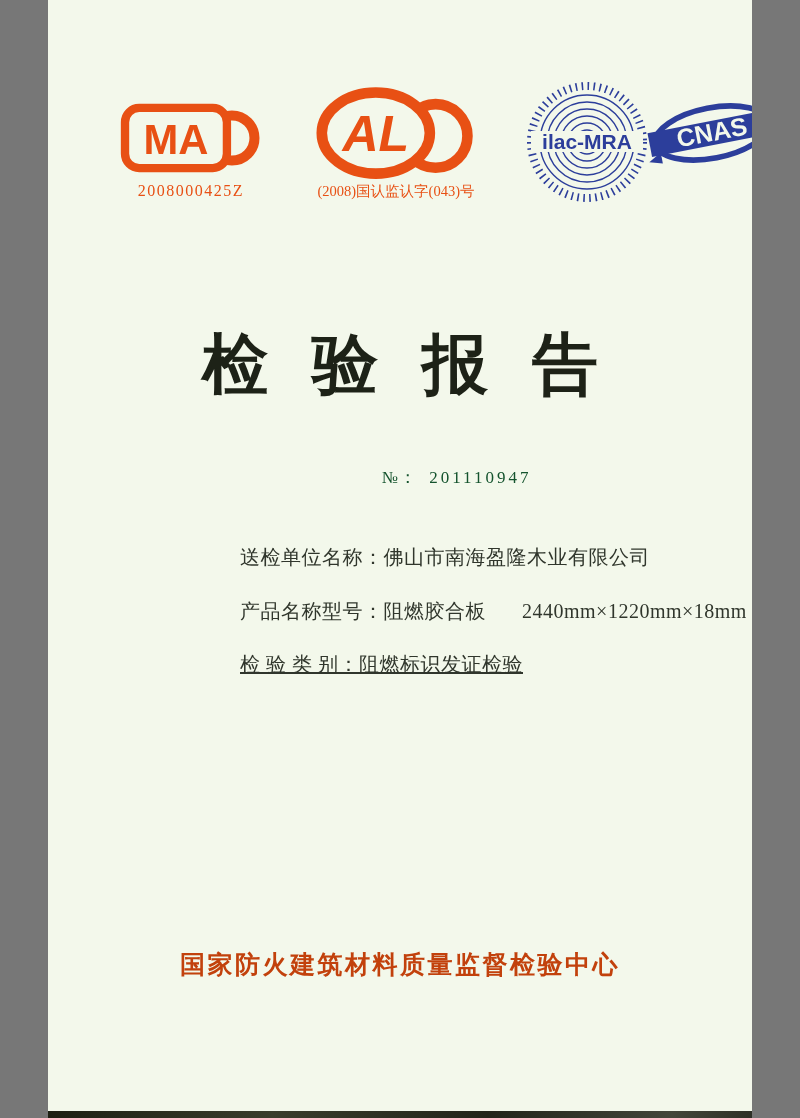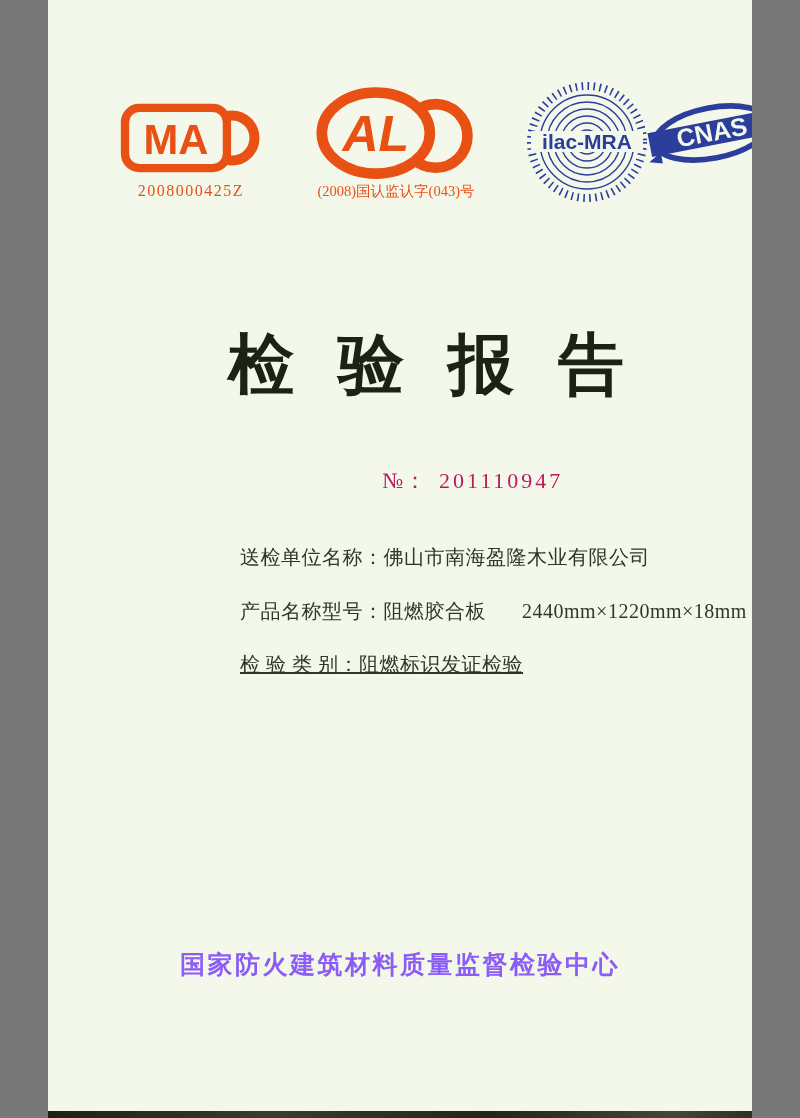--- a/index.html
+++ b/index.html
@@ -39,26 +39,25 @@
     font-family:"DejaVu Sans Mono","Liberation Mono",monospace;
   }
   
   .report-title{
     position:absolute;left:0;top:320px;width:100%;
     text-align:center;
     font-family:"Liberation Sans","DejaVu Sans",sans-serif;
     font-size:66px;font-weight:700;color:#1d2217;
     letter-spacing:44px;text-indent:44px;
     white-space:nowrap;
-    padding-left:26px;
   }
   
   .report-no{
     position:absolute;left:334px;top:466px;
-    font-size:22px;color:#be185d;letter-spacing:1px;white-space:nowrap;
+    font-size:17px;color:#14532d;letter-spacing:1px;white-space:nowrap;
   }
   .report-no .num{margin-left:12px;letter-spacing:3px;}
   
   .field{
     position:absolute;left:192px;
     font-size:20px;color:#30362c;white-space:nowrap;letter-spacing:0.5px;
   }
   .field-1{top:544px;}
   .field-2{top:598px;}
   .field-3{top:651px;text-decoration:underline;}
@@ -81,21 +80,21 @@
   }
   .sc0{left:48px;top:42px;transform:rotate(-52deg);}
   .sc1{left:37px;top:55px;transform:rotate(-46deg);}
   .sc2{left:47px;top:67px;transform:rotate(-42deg);}
   .sc3{left:35px;top:79px;transform:rotate(-36deg);}
   
   .org-name{
     position:absolute;left:0;top:948px;width:100%;
     text-align:center;
     font-family:"Liberation Sans","DejaVu Sans",sans-serif;
-    font-size:25px;font-weight:600;color:#8b5cf6;letter-spacing:2.5px;
+    font-size:25px;font-weight:600;color:#c2410c;letter-spacing:2.5px;
   }
   .bottom-strip{
     position:absolute;left:0;top:1111px;width:800px;height:7px;
     background:linear-gradient(90deg,#1d2013,#3a3d2c 28%,#22251a 55%,#43463a 78%,#15170e);
   }
   svg text{font-family:"Liberation Sans","DejaVu Sans",sans-serif;}
 </style>
 </head>
 <body>
 

